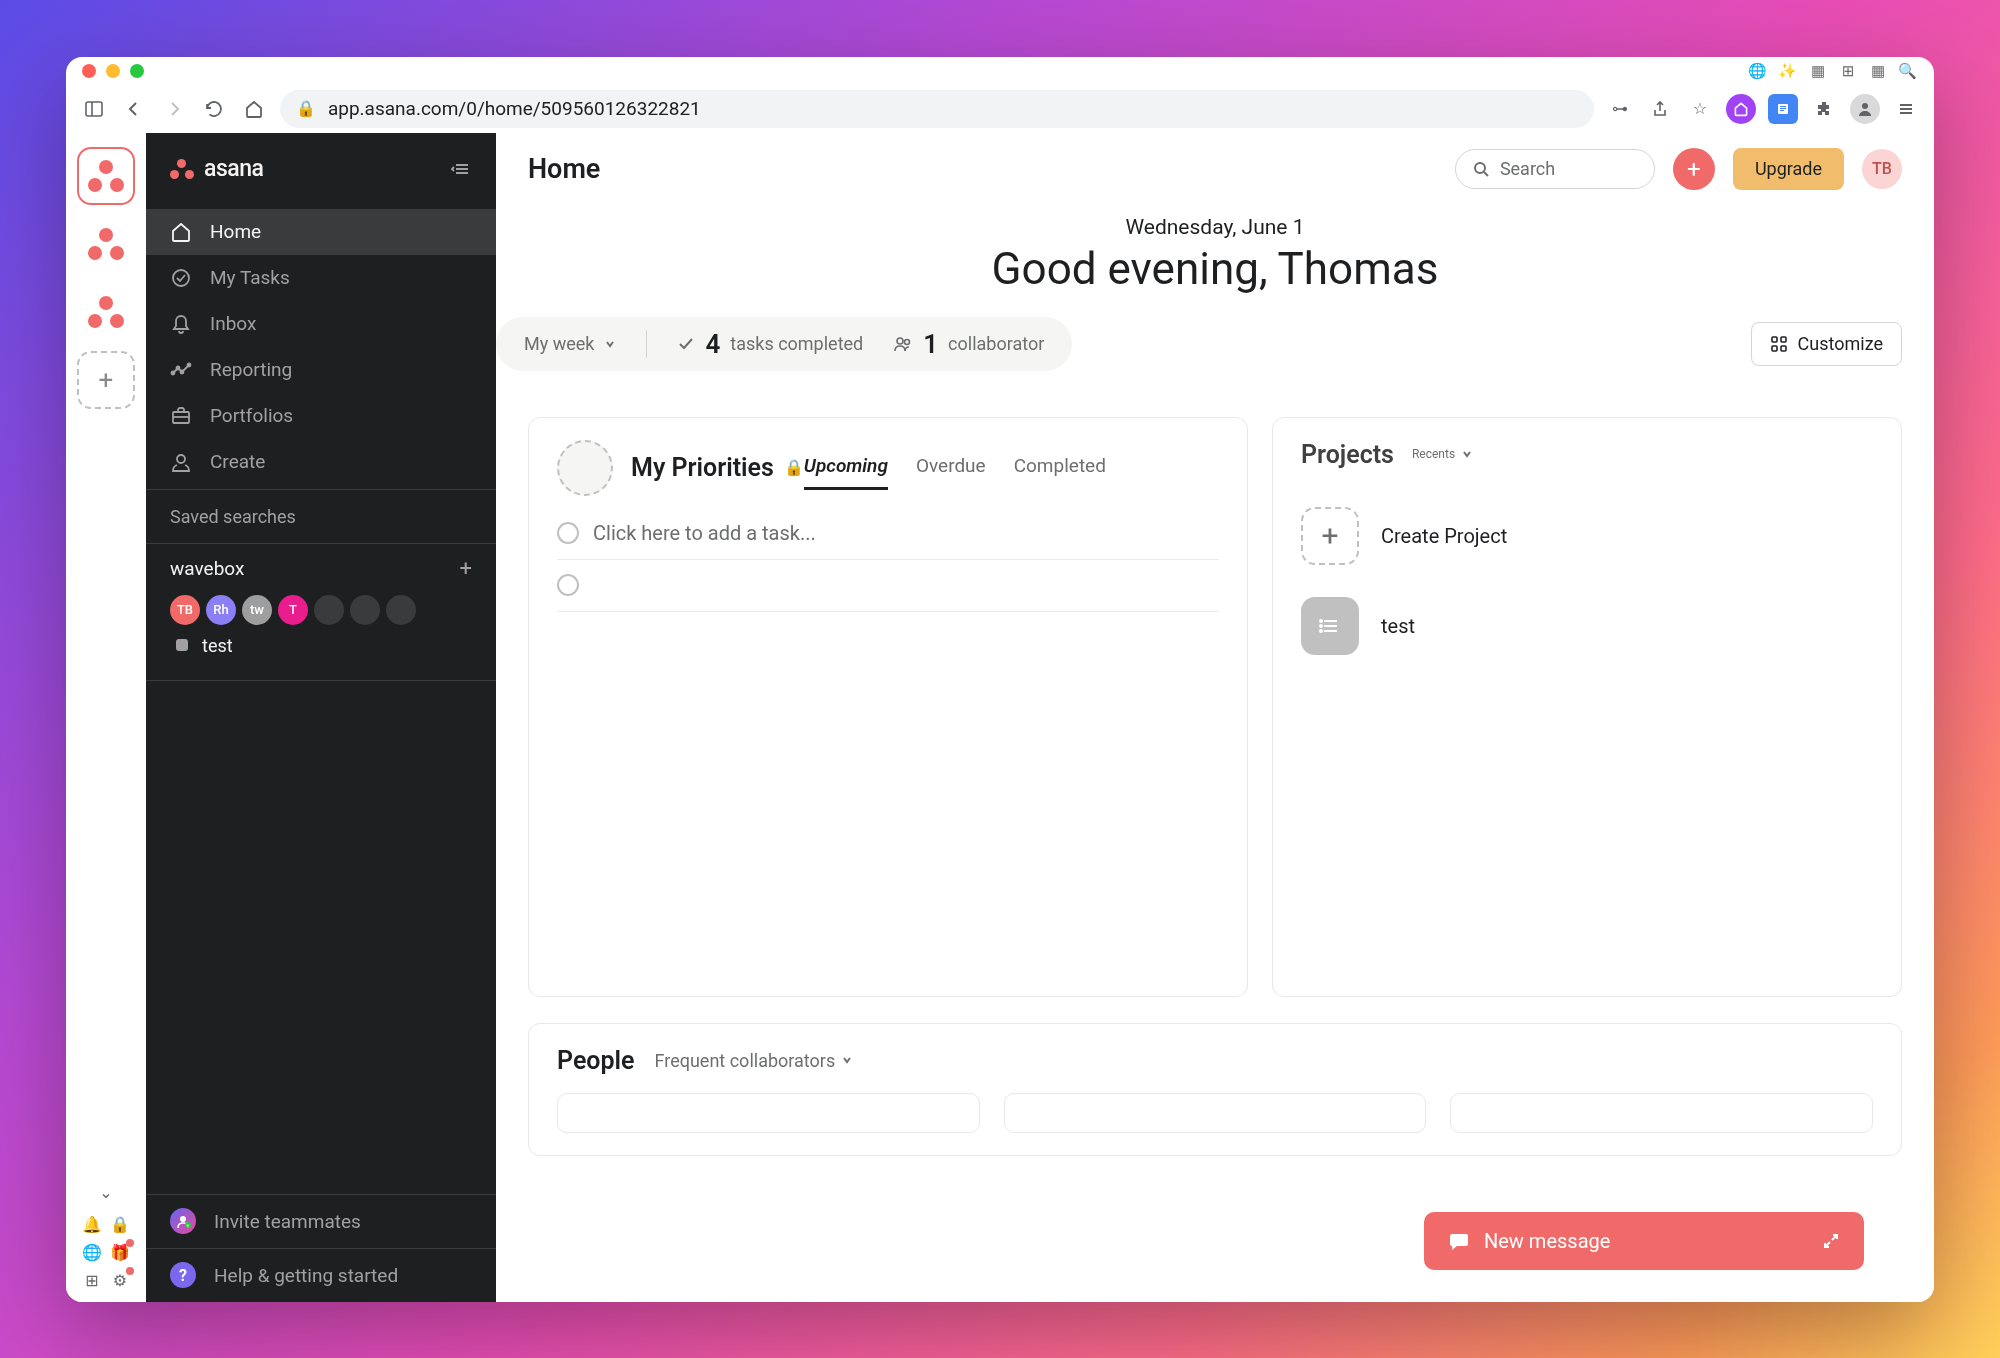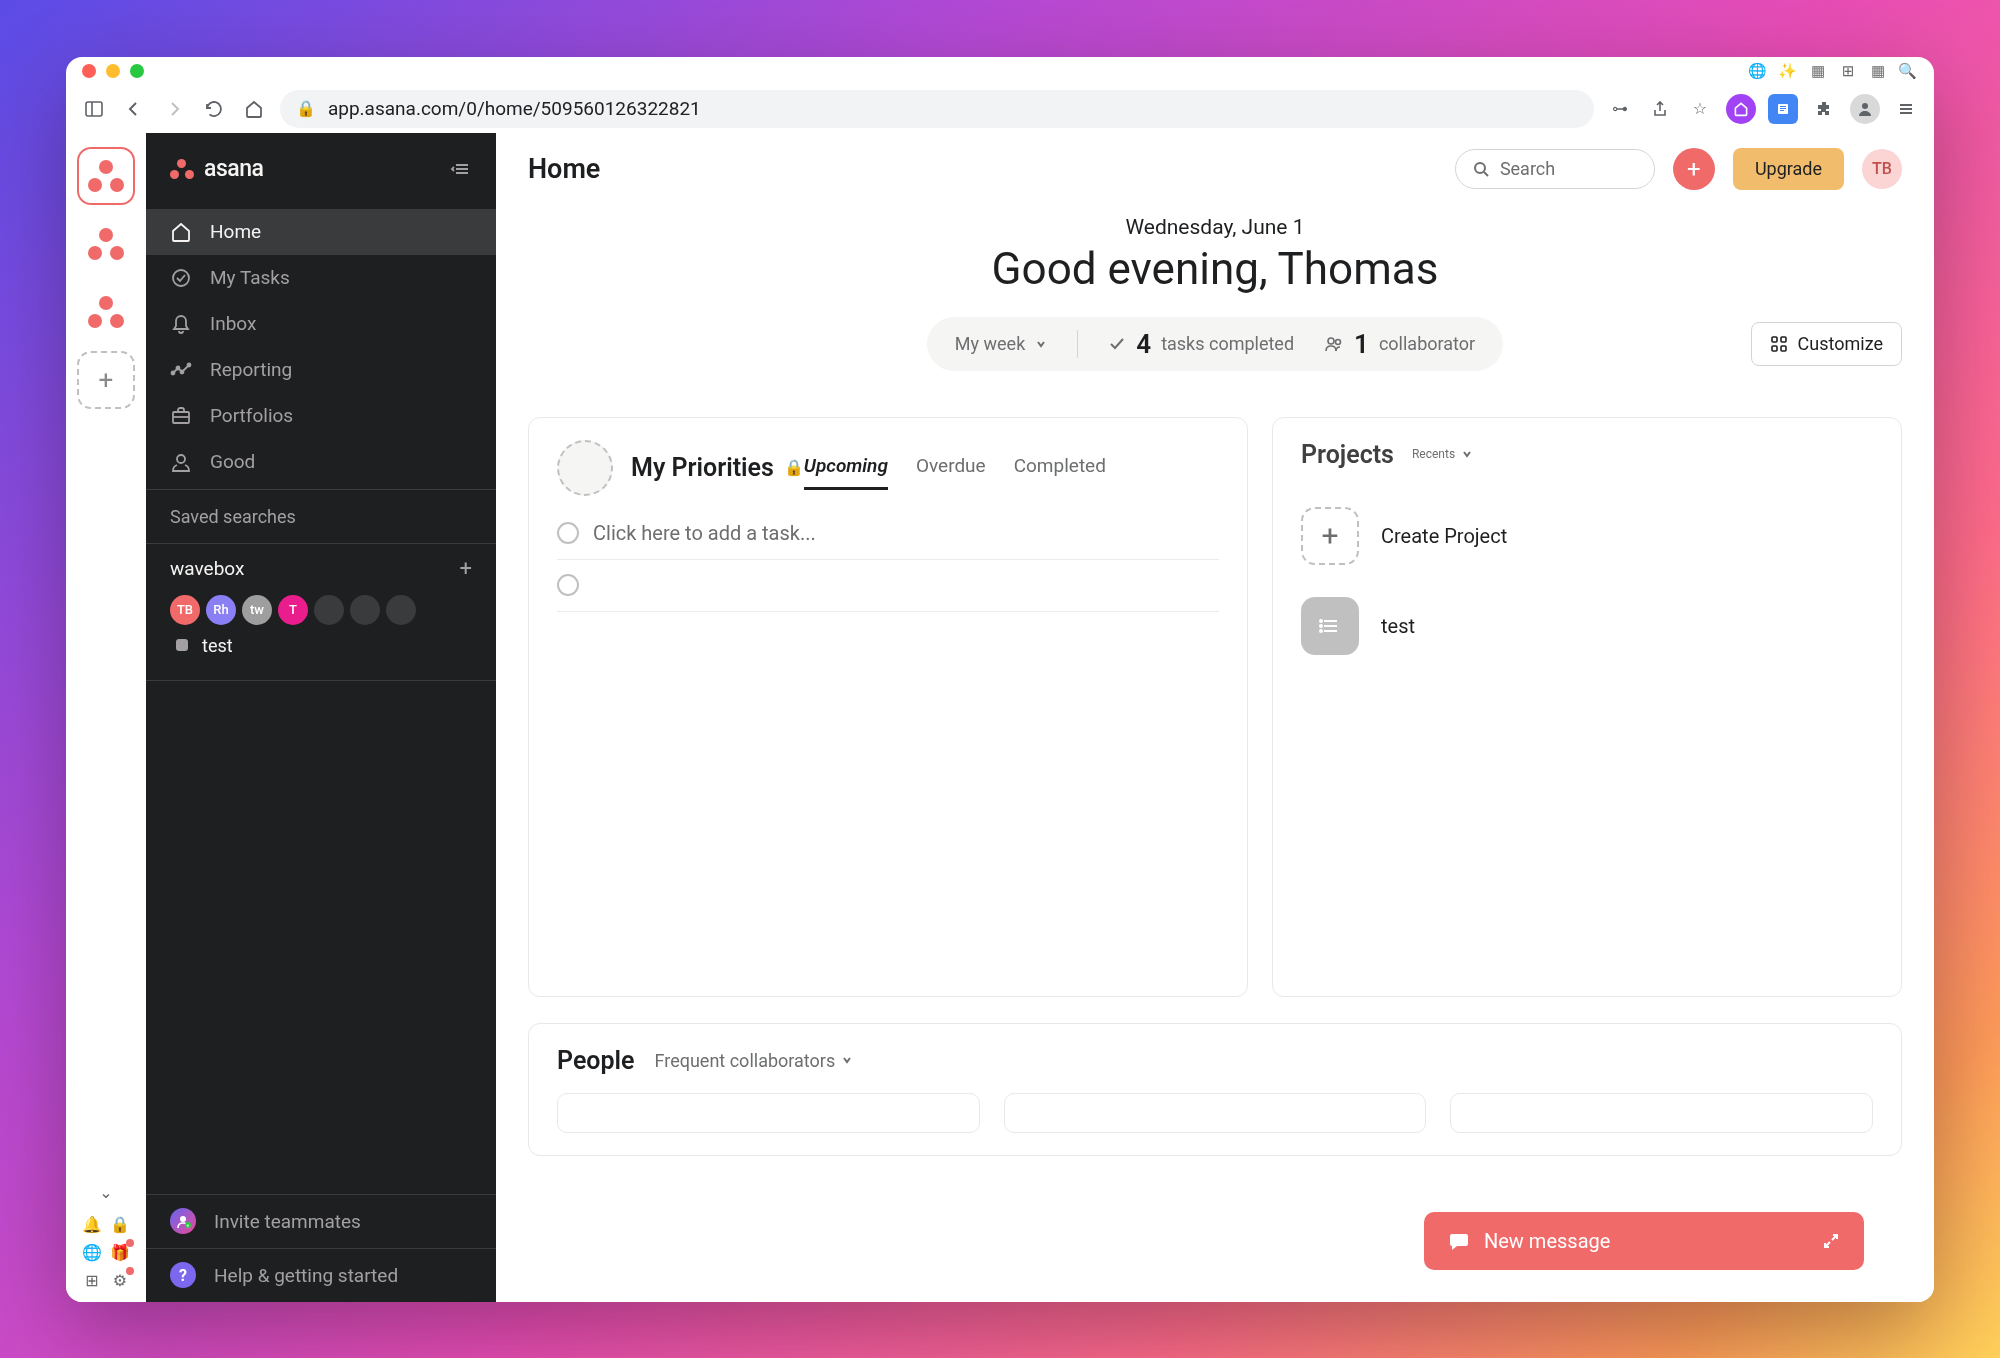--- a/index.html
+++ b/index.html
@@ -92,21 +92,21 @@
 .am-title{font-size:27px;font-weight:600;color:#1e1f21;}
 .am-top-spacer{flex:1;}
 .am-search{width:200px;height:40px;border:1px solid #d4d4d4;border-radius:20px;display:flex;align-items:center;padding:0 16px;gap:10px;color:#6d6e6f;font-size:18px;}
 .am-add-btn{width:42px;height:42px;border-radius:50%;background:#f06a6a;color:#fff;display:flex;align-items:center;justify-content:center;font-size:24px;}
 .am-upgrade{height:42px;padding:0 22px;background:#f1bd6c;border-radius:8px;color:#1e1f21;font-size:18px;display:flex;align-items:center;}
 .am-user{width:40px;height:40px;border-radius:50%;background:#fbd4d4;color:#bf5050;display:flex;align-items:center;justify-content:center;font-size:16px;font-weight:500;}
 
 .am-hero{text-align:center;padding:10px 0 20px;}
 .am-date{font-size:21px;color:#1e1f21;}
 .am-greet{font-size:44px;color:#1e1f21;margin-top:4px;}
-.am-stats{display:flex;justify-content:center;align-items:center;gap:0;margin-top:22px;position:relative;}
+.am-stats{display:flex;align-items:center;gap:0;margin-top:22px;position:relative;}
 .am-pill{
   display:flex;align-items:center;background:#f5f5f4;border-radius:30px;padding:12px 28px;gap:30px;
 }
 .am-pill-seg{display:flex;align-items:center;gap:10px;font-size:18px;color:#6d6e6f;}
 .am-pill-div{width:1px;height:28px;background:#d4d4d4;}
 .am-big{font-size:26px;font-weight:600;color:#1e1f21;}
 .am-customize{position:absolute;right:32px;height:44px;padding:0 18px;border:1px solid #d4d4d4;border-radius:8px;display:flex;align-items:center;gap:10px;font-size:18px;color:#1e1f21;}
 
 .am-widgets{display:flex;gap:24px;padding:26px 32px;}
 .am-card{border:1px solid #e8e8e7;border-radius:12px;background:#fff;}
@@ -342,21 +342,21 @@
             </span>
           <span>Portfolios</span>
         </div>
         <div class="as-item">
           <span class="as-icn">
               <svg width="22" height="22" viewBox="0 0 22 22" fill="none" stroke="currentColor" stroke-width="1.8">
                 <circle cx="11" cy="8" r="4"></circle>
                 <path d="M7 14c-3 1-4 4-4 6h16c0-2-1-5-4-6"></path>
               </svg>
             </span>
-          <span>Good</span>
+          <span>Create</span>
         </div>
       </div>
       <div class="as-divider"></div>
       <div class="as-section">Saved searches</div>
       <div class="as-divider"></div>
       <div class="as-team">
         <div class="as-team-head">
           <span>wavebox</span>
           <span class="as-team-add">+</span>
         </div>

